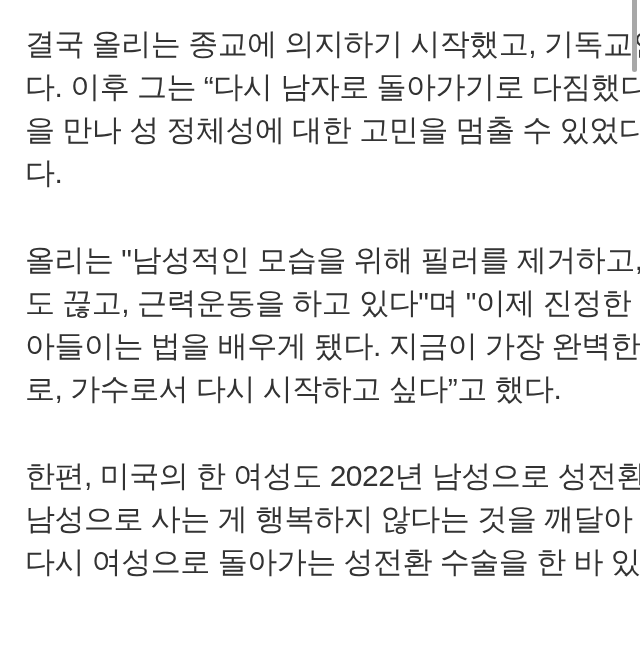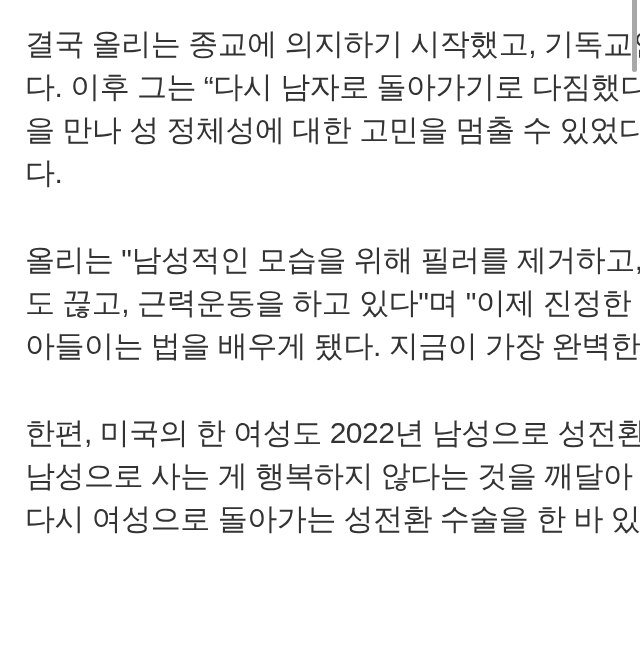--- a/index.html
+++ b/index.html
@@ -51,20 +51,21 @@
   <div class="para">
     <span class="line">결국 올리는 종교에 의지하기 시작했고, 기독교인이 됐</span>
     <span class="line">다. 이후 그는 “다시 남자로 돌아가기로 다짐했다”며 “신</span>
     <span class="line">을 만나 성 정체성에 대한 고민을 멈출 수 있었다”고 했</span>
     <span class="line">다.</span>
   </div>
   <div class="para">
     <span class="line">올리는 "남성적인 모습을 위해 필러를 제거하고, 보톡스</span>
     <span class="line">도 끊고, 근력운동을 하고 있다"며 "이제 진정한 나를 받</span>
     <span class="line">아들이는 법을 배우게 됐다. 지금이 가장 완벽한 모습으</span>
+    <span class="line">로, 가수로서 다시 시작하고 싶다”고 했다.</span>
   </div>
   <div class="para">
     <span class="line">한편, 미국의 한 여성도 2022년 남성으로 성전환했다가</span>
     <span class="line">남성으로 사는 게 행복하지 않다는 것을 깨달아 6년만에</span>
     <span class="line">다시 여성으로 돌아가는 성전환 수술을 한 바 있다.</span>
   </div>
 </div>
 
 <div class="scrollbar-thumb"></div>
 

